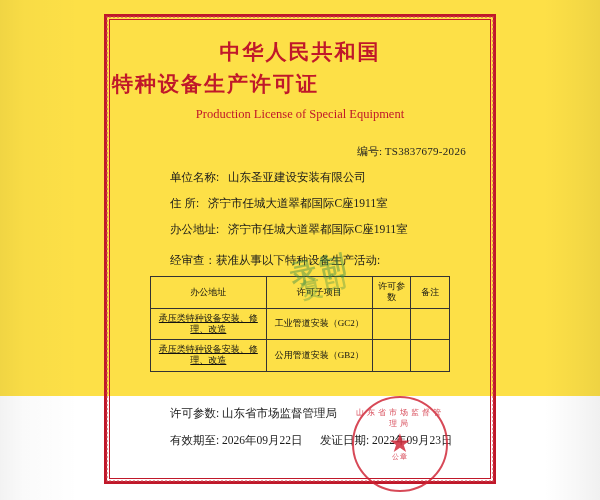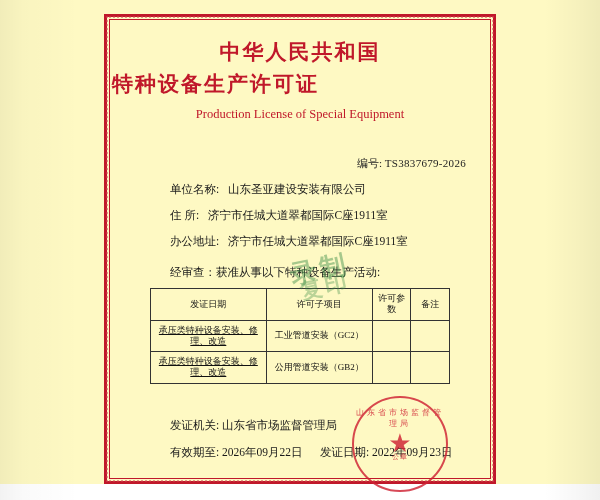--- a/index.html
+++ b/index.html
@@ -9,22 +9,22 @@
   body {
     width: 600px;
     height: 500px;
     background: #ffffff;
     font-family: "Liberation Serif", serif;
     overflow: hidden;
   }
   .page {
     position: relative;
     width: 600px;
-    height: 484px;
-    background: #fef9c3;
+    height: 396px;
+    background: #fde047;
   }
   
   .frame-outer {
     position: absolute;
     left: 104px;
     top: 14px;
     width: 392px;
     height: 470px;
     border: 3px solid #c0182a;
     box-sizing: border-box;
@@ -77,21 +77,21 @@
     font-size: 12.5px;
     margin-top: 9px;
   }
   .title-en2 {
     text-align: center;
     color: #c0182a;
     font-size: 12.5px;
     margin-top: 3px;
   }
   .serial-row {
-    margin-top: 34px;
+    margin-top: 22px;
     text-align: right;
     padding-right: 22px;
     font-size: 11px;
     color: #222;
   }
   .serial-label { color: #222; }
   .serial-value { color: #222; letter-spacing: .3px; }
   .field-row {
     margin-top: 11px;
     padding-left: 58px;
@@ -272,21 +272,21 @@
     <div class="field-row">
       <span class="field-label">办公地址:</span>
       <span class="field-value">济宁市任城大道翠都国际C座1911室</span>
     </div>
 
     <div class="approve-row">经审查：获准从事以下特种设备生产活动:</div>
 
     <table class="permits">
       <thead>
         <tr>
-          <th class="col-item">发证日期</th>
+          <th class="col-item">办公地址</th>
           <th class="col-level">许可子项目</th>
           <th class="col-param">许可参数</th>
           <th class="col-note">备注</th>
         </tr>
       </thead>
       <tbody>
         <tr>
           <td class="item-cell">承压类特种设备安装、修理、改造</td>
           <td>工业管道安装（GC2）</td>
           <td></td>
@@ -295,21 +295,21 @@
         <tr>
           <td class="item-cell">承压类特种设备安装、修理、改造</td>
           <td>公用管道安装（GB2）</td>
           <td></td>
           <td></td>
         </tr>
       </tbody>
     </table>
 
     <div class="issuer-row">
-      <span>发证机关:</span>
+      <span>许可参数:</span>
       <span>山东省市场监督管理局</span>
     </div>
 
     <div class="dates-row">
       <span>有效期至:</span>
       <span>2026年09月22日</span>
       <span class="issue-date">
         <span>发证日期:</span>
         <span>2022年09月23日</span>
       </span>

